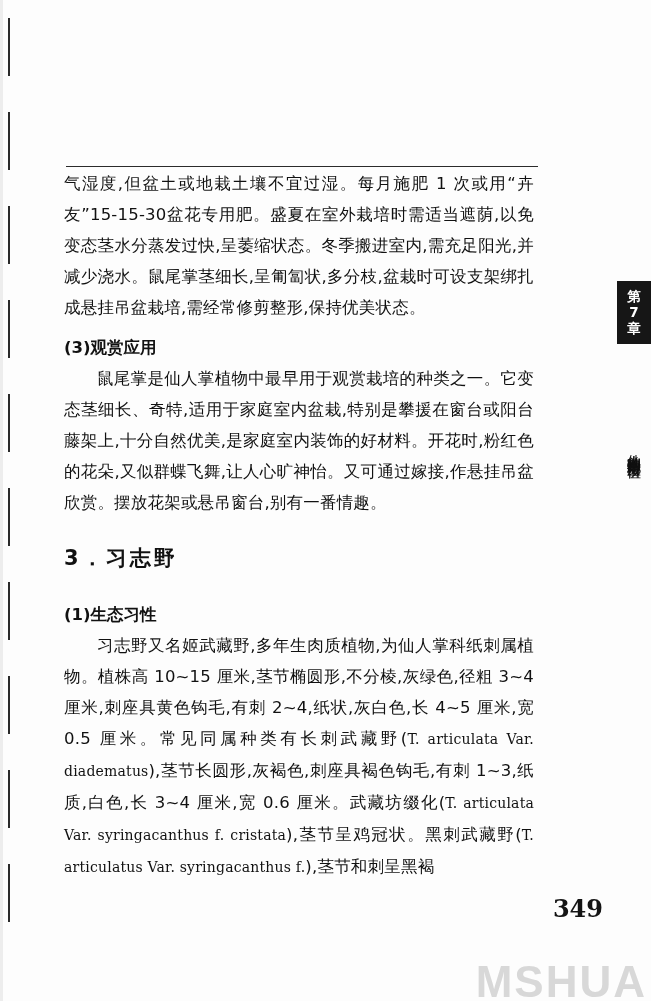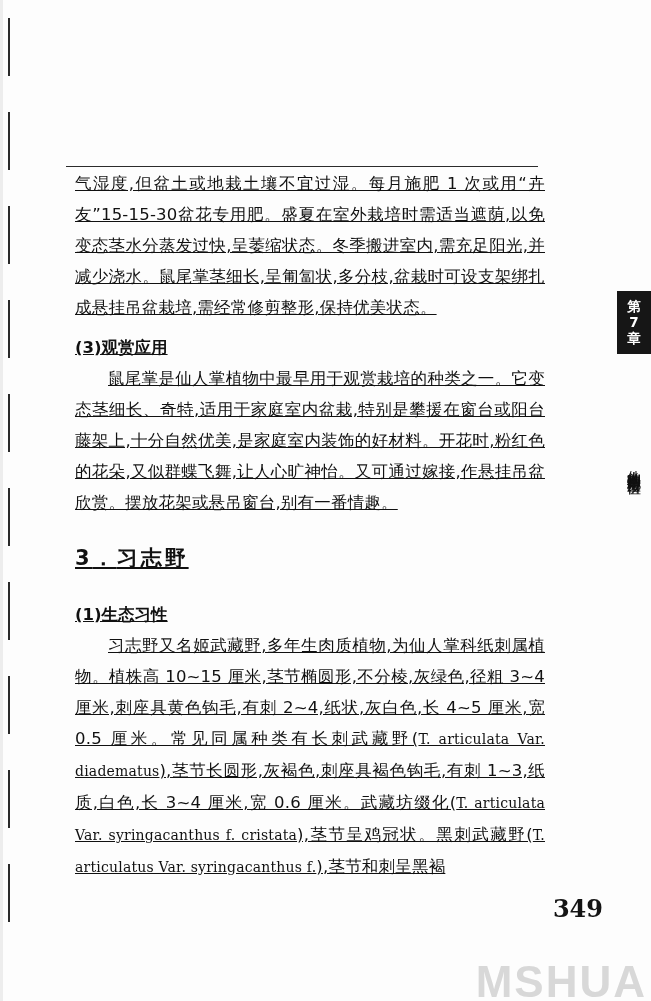--- a/index.html
+++ b/index.html
@@ -34,24 +34,23 @@
   .binding span {
     display: block;
     width: 2px;
     background: #2a2a2a;
     margin-bottom: 36px;
   }
 
   
   .column {
     position: absolute;
-    left: 75px;
+    left: 64px;
     top: 168px;
     width: 470px;
-    text-decoration: underline;
   }
 
   .rule-top {
     position: absolute;
     left: 66px;
     top: 166px;
     width: 472px;
     height: 1px;
     background: #2b2b2b;
   }
@@ -95,21 +94,21 @@
     text-align: center;
   }
   .chapter-tab .tab-box {
     background: #161616;
     color: #ffffff;
     font-size: 13.5px;
     font-weight: bold;
     line-height: 16px;
     padding: 7px 4px 8px 4px;
     width: 26px;
-    margin: 16px auto;
+    margin: 6px auto;
     letter-spacing: 0px;
   }
   .chapter-tab .tab-text {
     margin-top: 10px;
     font-size: 14px;
     line-height: 17px;
     letter-spacing: 1px;
     color: #101010;
     writing-mode: vertical-rl;
     height: 190px;

